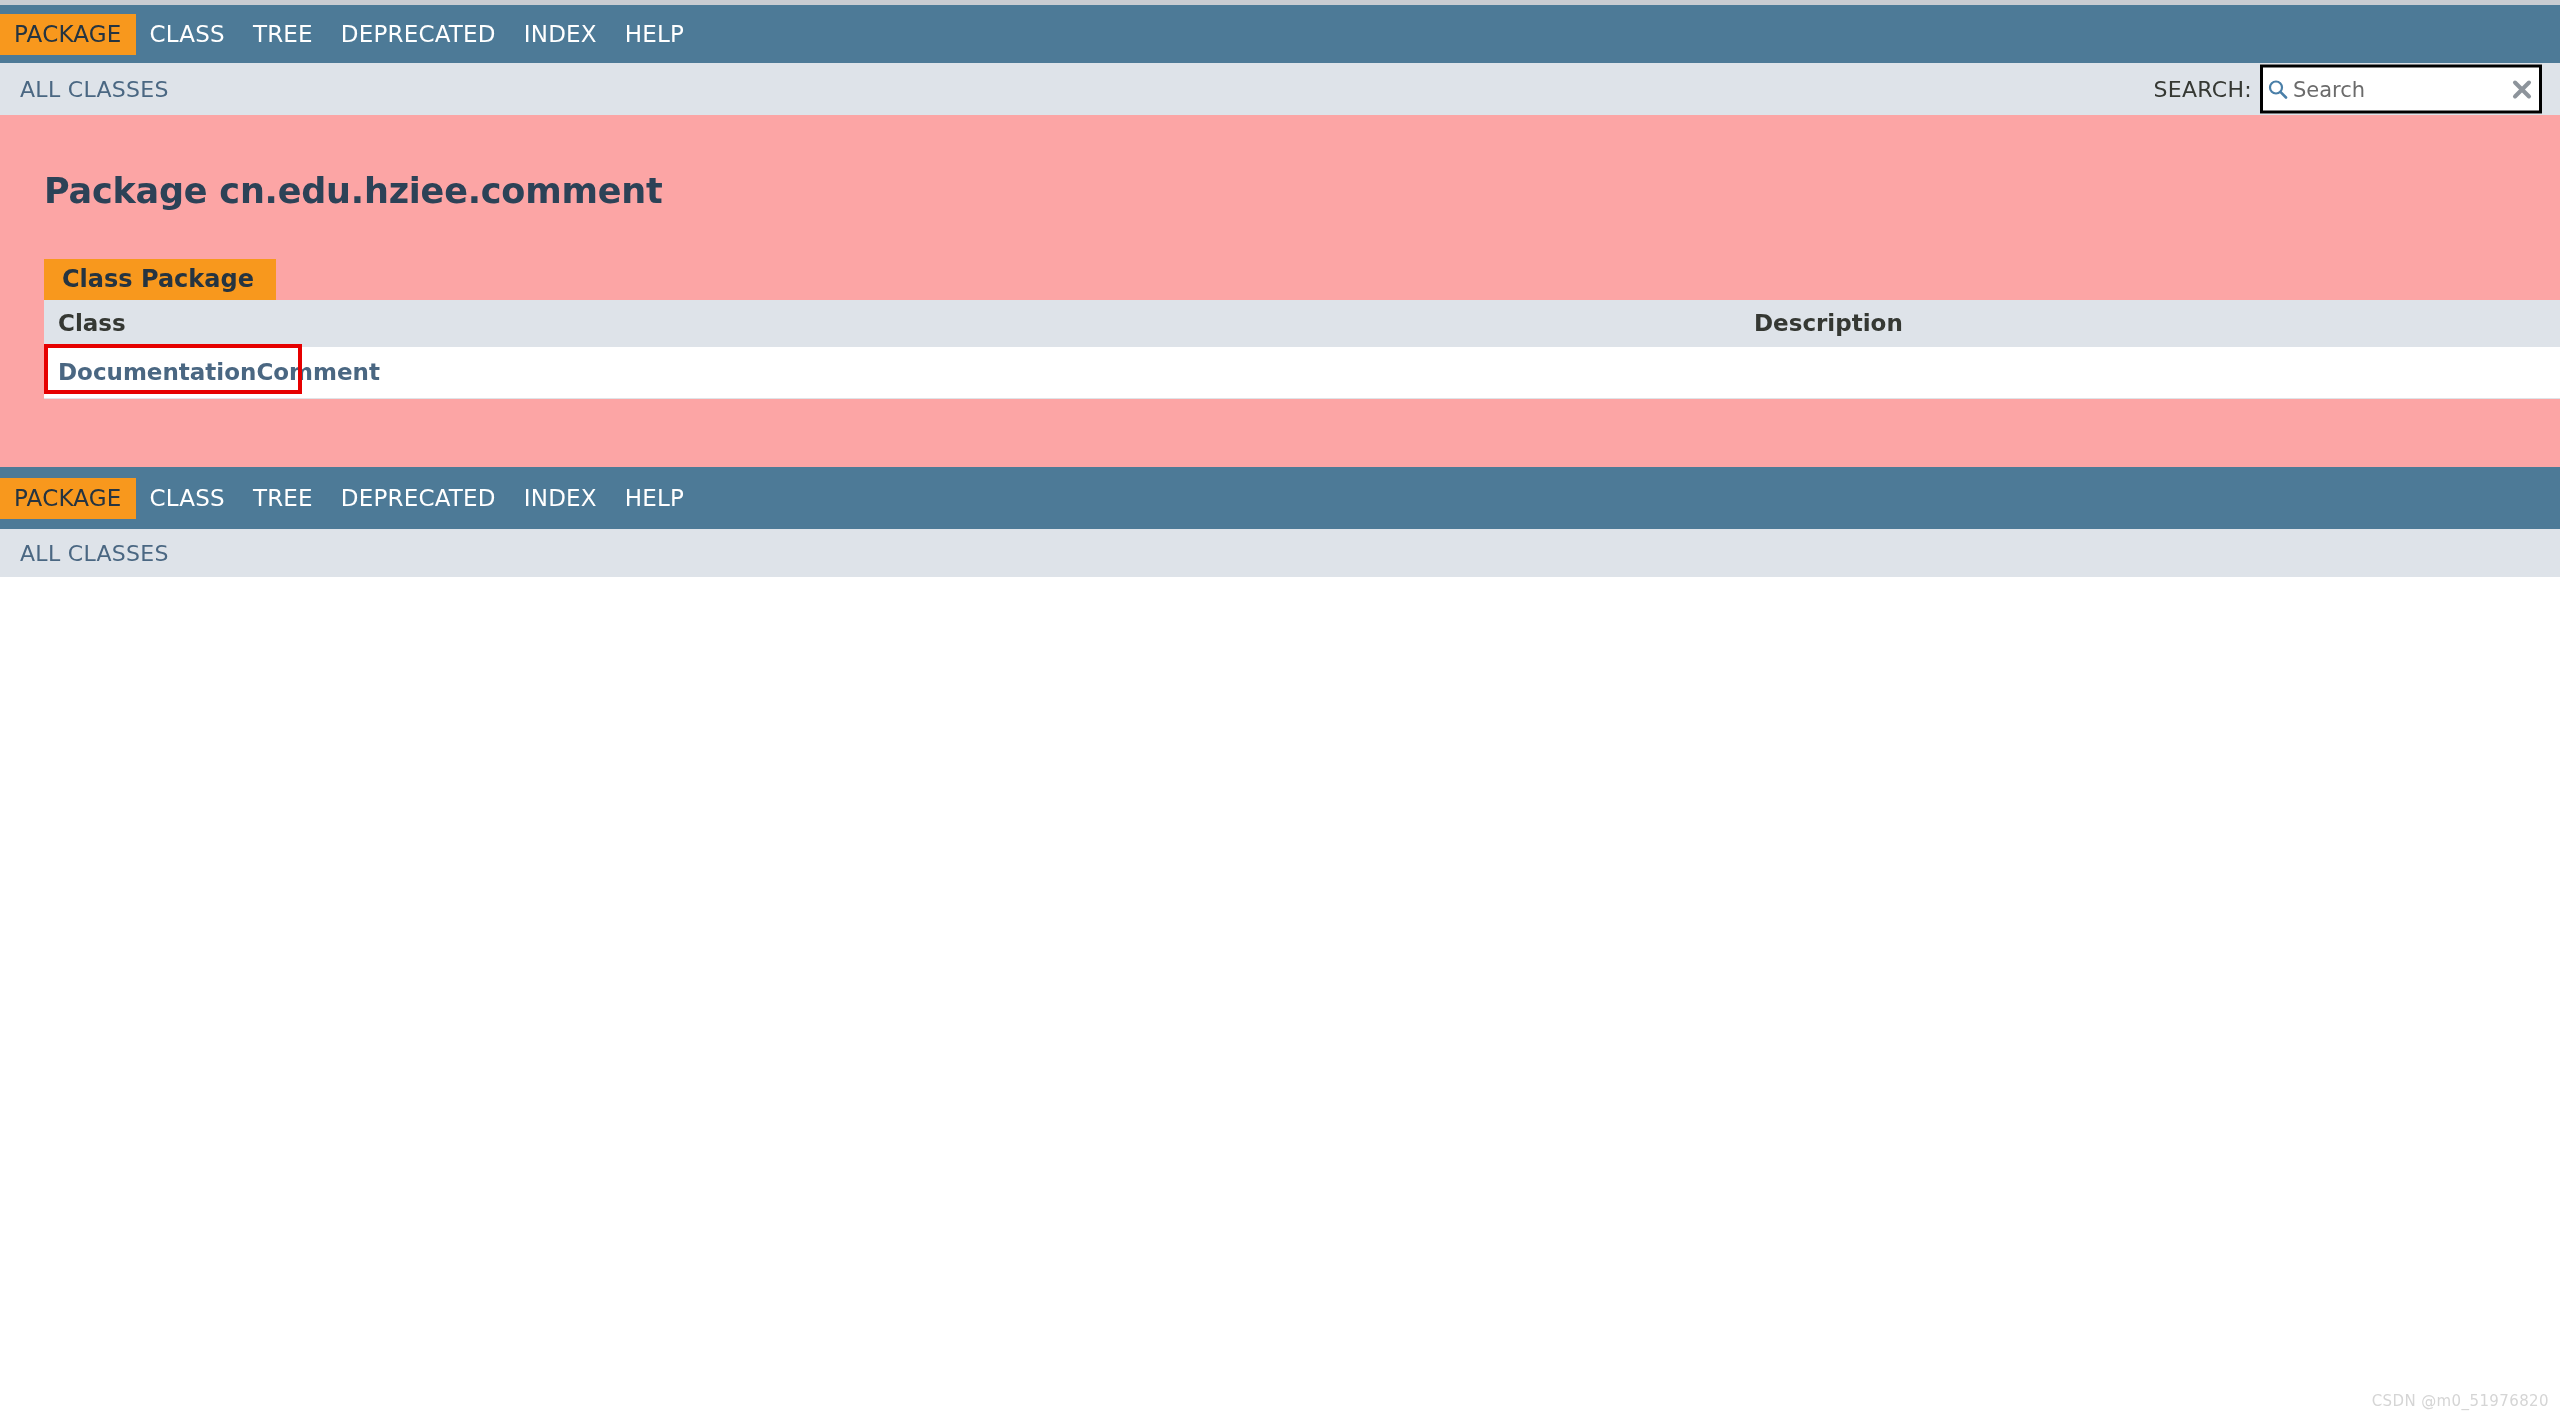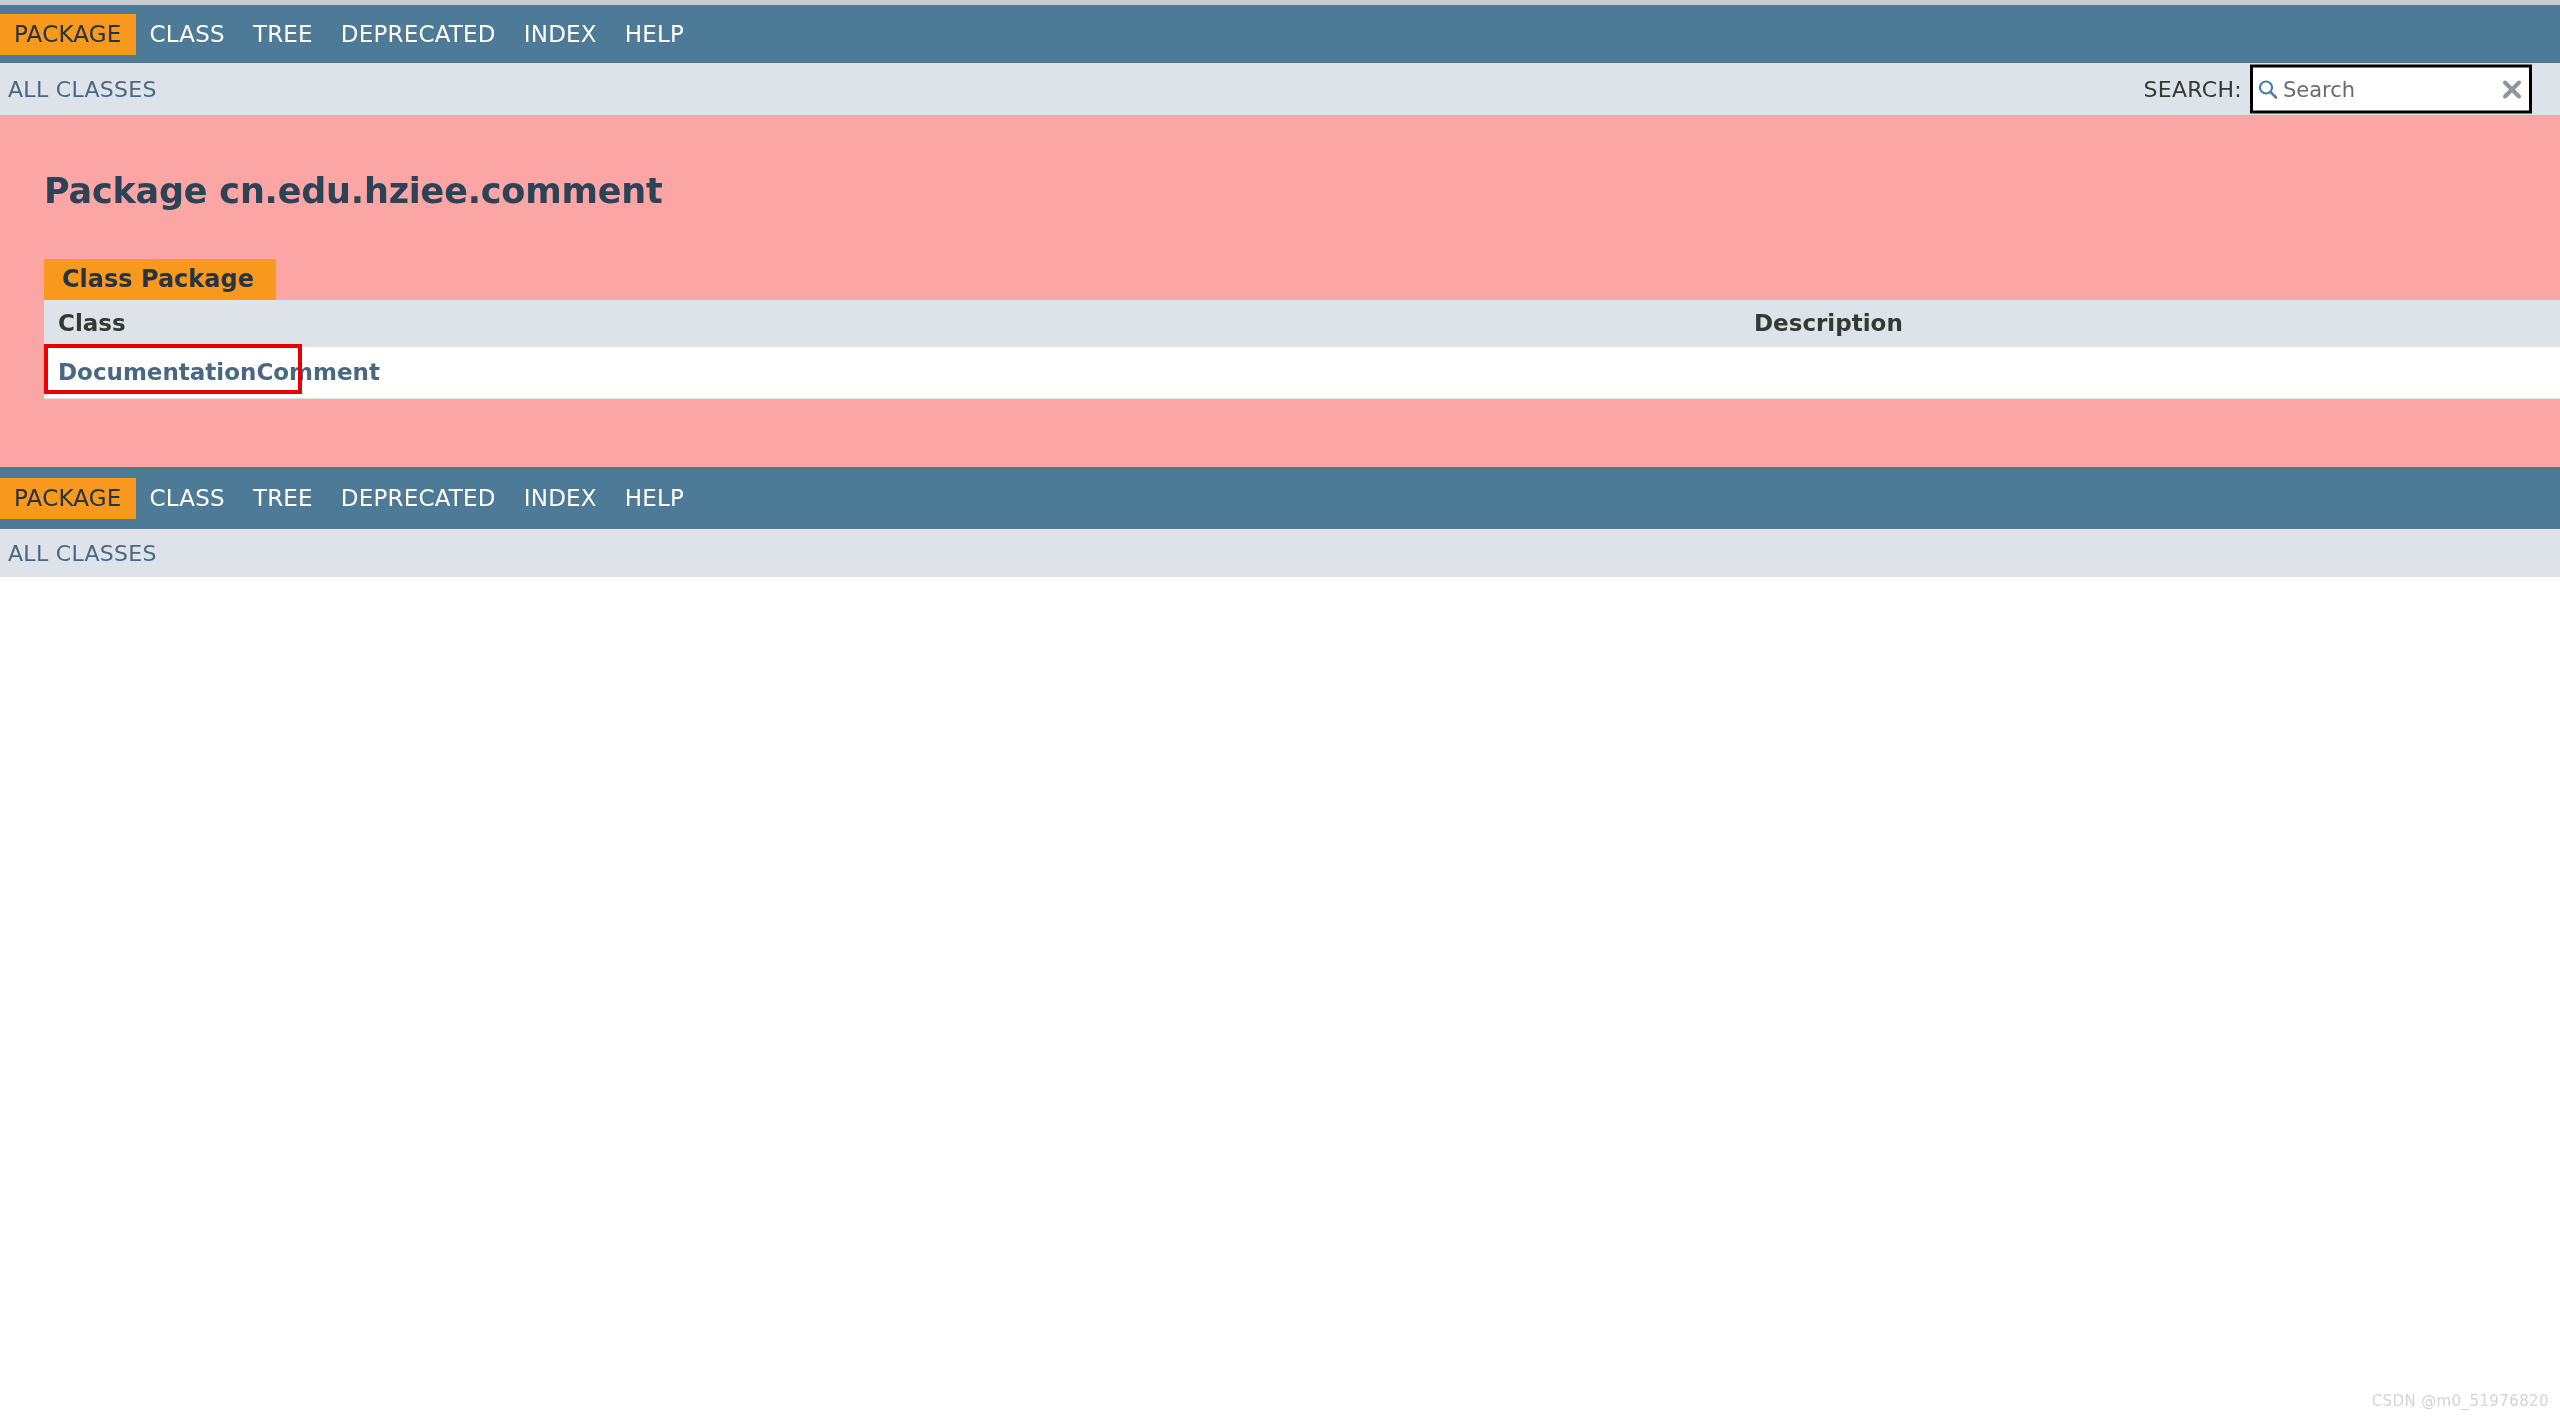--- a/index.html
+++ b/index.html
@@ -71,29 +71,29 @@
     align-items: center;
     justify-content: space-between;
     position: relative;
   }
   .subnav-top    { height: 52px; }
   .subnav-bottom { height: 48px; }
 
   .allclasses-link {
     color: #4a6782;
     font-size: 22px;
-    padding-left: 8px;
+    padding-left: 20px;
     letter-spacing: 0.3px;
   }
 
   .search-wrap {
     display: flex;
     align-items: center;
     position: absolute;
-    right: 28px;
+    right: 18px;
     top: 50%;
     transform: translateY(-50%);
   }
   .search-label {
     color: #353833;
     font-size: 22px;
     margin-right: 8px;
     letter-spacing: 0.3px;
   }
   .search-box {

